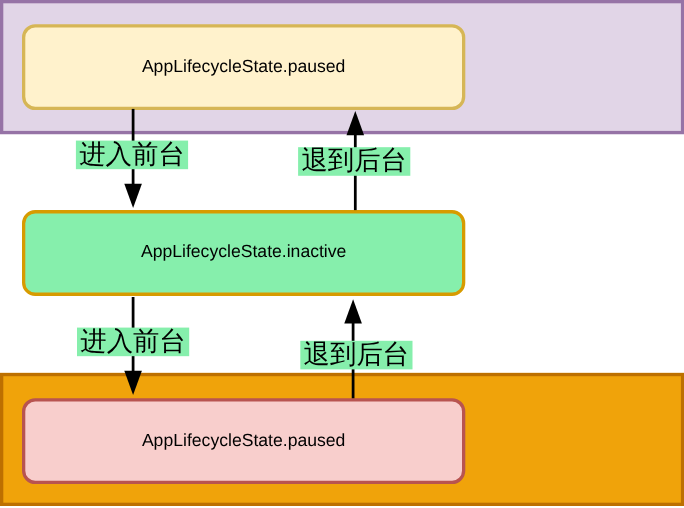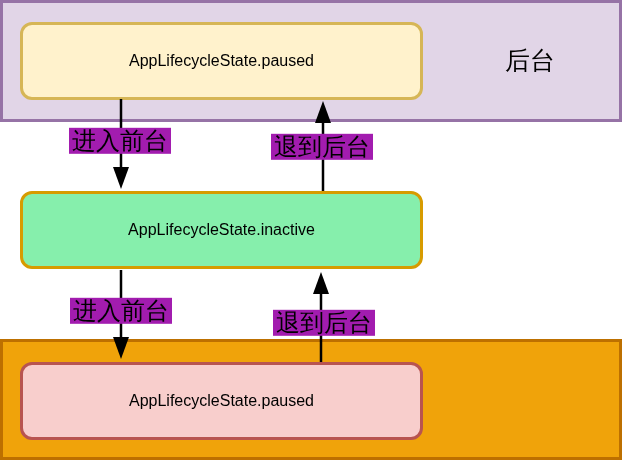--- a/index.html
+++ b/index.html
@@ -52,38 +52,37 @@
     left: 0;
     top: 0;
     pointer-events: none;
   }
   .edge-label {
     position: absolute;
     transform: translate(-50%, -50%);
     font-size: 24px;
     line-height: 1.1;
     white-space: nowrap;
-    background: #a21caf;
+    background: #86efac;
     padding: 0 3px;
   }
   .edge-label-1 { left: 120px; top: 141px; }
   .edge-label-2 { left: 322px; top: 147px; }
   .edge-label-3 { left: 121px; top: 311px; }
   .edge-label-4 { left: 324px; top: 323px; }
 </style>
 </head>
 <body>
 
 <div class="canvas">
 
   <div class="zone zone-bg" style="background-color: rgb(225, 213, 231); border-color: rgb(150, 115, 166);"></div>
 
   <div class="zone zone-fg" style="background-color: rgb(240, 163, 10); border-color: rgb(189, 112, 0);"></div>
 
-  <span class="zone-label" style="left:530px; top:60px;">后台</span>
 
   <div class="state-box state-paused" style="background-color: rgb(255, 242, 204); border-color: rgb(214, 182, 86);">
     <span class="state-label">AppLifecycleState.paused</span>
   </div>
 
   <div class="state-box state-inactive" style="background-color: #86efac; border-color: rgb(215, 155, 0);">
     <span class="state-label">AppLifecycleState.inactive</span>
   </div>
 
   <div class="state-box state-resumed" style="background-color: rgb(248, 206, 204); border-color: rgb(184, 84, 80);">

